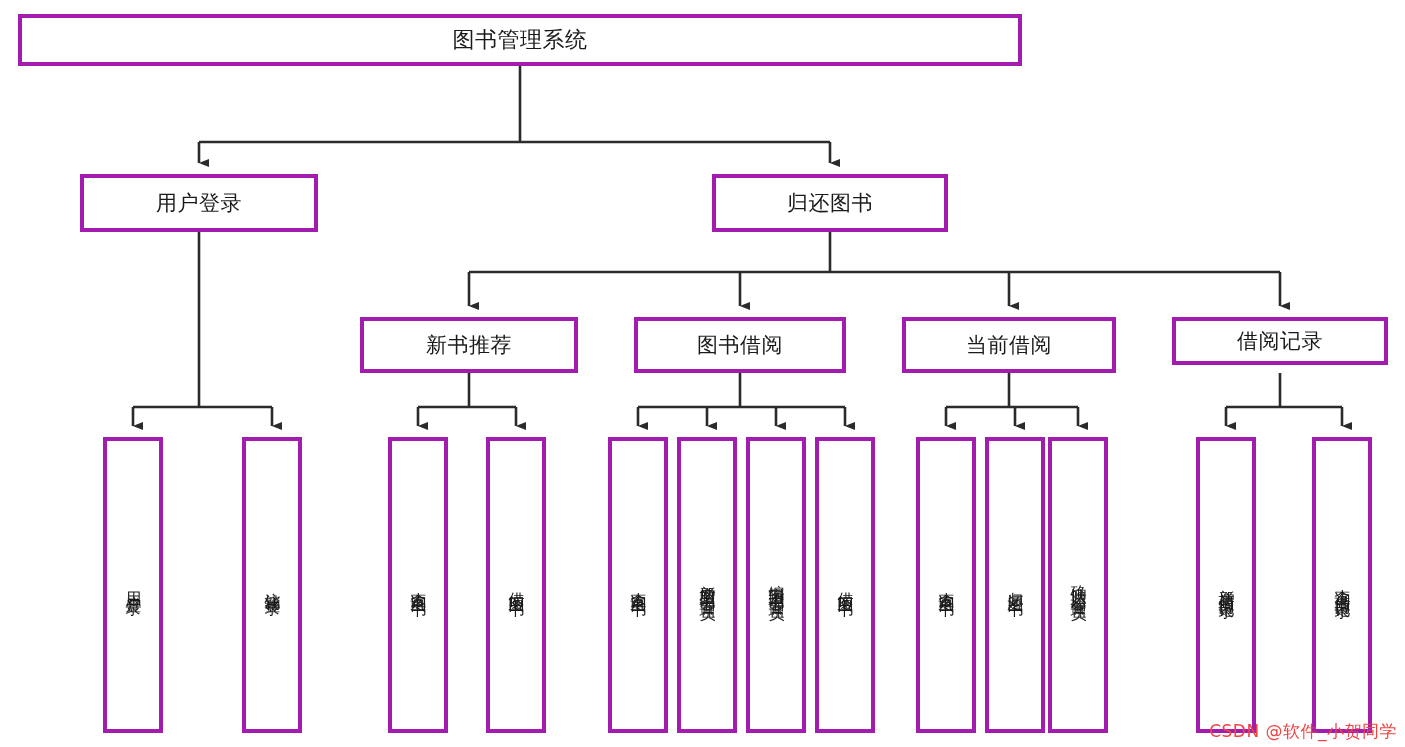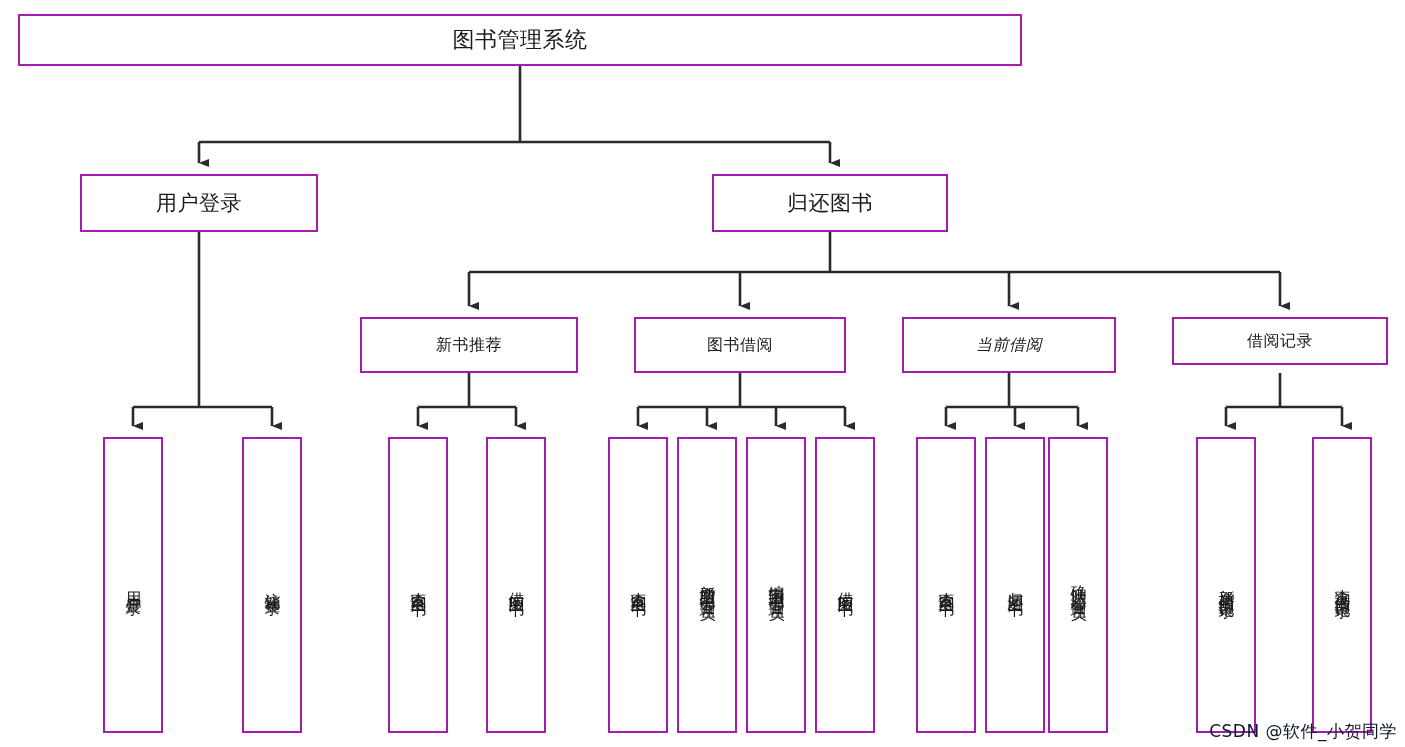--- a/index.html
+++ b/index.html
@@ -21,51 +21,51 @@
   #diagram-svg {
     position: absolute;
     left: 0;
     top: 0;
     width: 1405px;
     height: 747px;
   }
   .node {
     position: absolute;
     box-sizing: border-box;
-    border: 2px solid #a21caf;
+    border: 4px solid #a21caf;
     background: #ffffff;
     display: flex;
     align-items: center;
     justify-content: center;
     color: #1a1a1a;
     z-index: 2;
   }
   .node.level-0 { font-size: 22px; }
   .node.level-1 { font-size: 21px; }
-  .node.level-2 { font-size: 16px; }
+  .node.level-2 { font-size: 21px; }
   .node-label {
     line-height: 1.06;
     letter-spacing: 0.5px;
     text-align: center;
     white-space: pre;
   }
   
   .node.vertical .node-label {
     writing-mode: vertical-rl;
     text-orientation: upright;
     letter-spacing: 3px;
     white-space: normal;
     max-height: 100%;
   }
   .watermark {
     position: absolute;
     right: 8px;
     bottom: 4px;
     font-size: 17px;
-    color: #0f172a;
+    color: #ef4444;
     letter-spacing: 0.5px;
     z-index: 5;
     white-space: nowrap;
     pointer-events: none;
   }
 </style>
 </head>
 <body>
 
 <div id="canvas">
@@ -121,21 +121,21 @@
       </div>
       <div class="node level-1" style="left: 712px; top: 174px; width: 236px; height: 58px;">
         <span class="node-label">归还图书</span>
       </div>
       <div class="node level-2" style="left: 360px; top: 317px; width: 218px; height: 56px;">
         <span class="node-label">新书推荐</span>
       </div>
       <div class="node level-2" style="left: 634px; top: 317px; width: 212px; height: 56px;">
         <span class="node-label">图书借阅</span>
       </div>
-      <div class="node level-2" style="left: 902px; top: 317px; width: 214px; height: 56px; font-style: italic;">
+      <div class="node level-2" style="left: 902px; top: 317px; width: 214px; height: 56px;">
         <span class="node-label">当前借阅</span>
       </div>
       <div class="node level-2" style="left: 1172px; top: 317px; width: 216px; height: 48px;">
         <span class="node-label">借阅记录</span>
       </div>
       <div class="node level-3 vertical" style="left: 103px; top: 437px; width: 60px; height: 296px;">
         <span class="node-label">用户登录</span>
       </div>
       <div class="node level-3 vertical" style="left: 242px; top: 437px; width: 60px; height: 296px;">
         <span class="node-label">注销登录</span>

